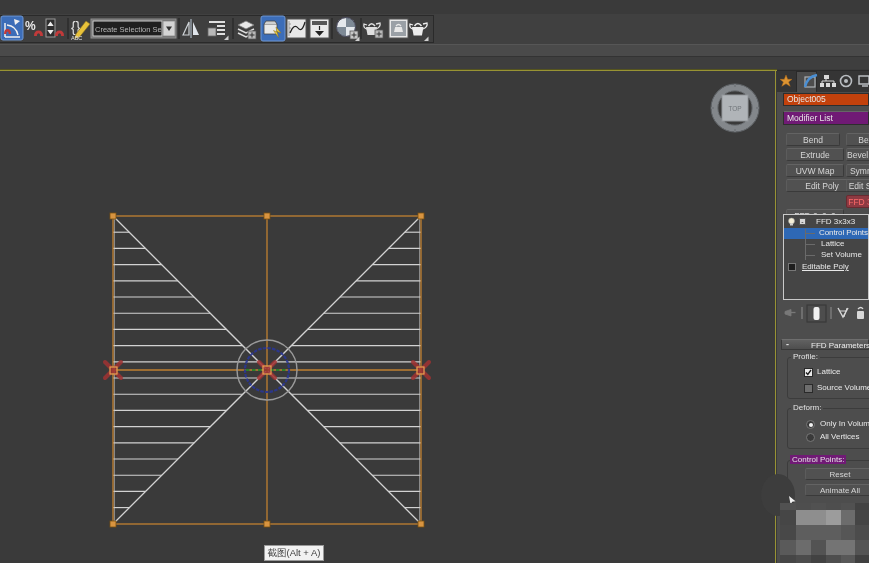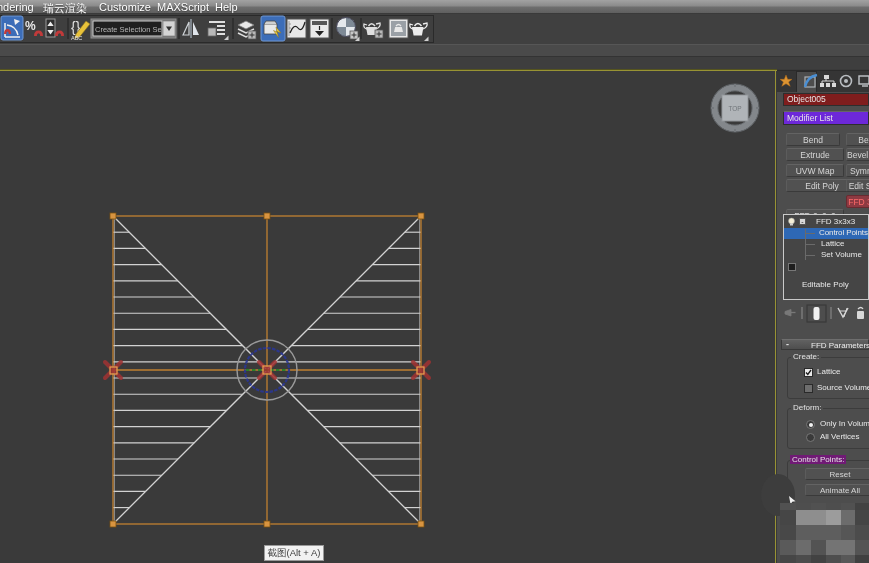--- a/index.html
+++ b/index.html
@@ -7,30 +7,20 @@
     font-family:"Liberation Sans", sans-serif; }
   .abs { position:absolute; white-space:nowrap; }
   #stage { position:relative; width:869px; height:563px; overflow:hidden; }
   .btn { background:#515151; border:1px solid #3a3a3a; border-top-color:#636363; border-left-color:#5c5c5c;
     border-radius:2px; color:#d6d6d6; font-size:8.5px; text-align:center; line-height:12px; }
 </style>
 </head>
 <body>
 <div id="stage">
 
-  <div class="abs" style="left:0;top:0;width:869px;height:14px;
-      background:linear-gradient(#a2a2a2,#8b8b8b 45%,#6e6e6e 55%,#5f5f5f);border-bottom:1px solid #3a3a3a;">
-    <div class="abs" style="top:1px;left:0;width:869px;color:#fff;font-size:11px;text-shadow:0 1px 1px #444;">
-      <span class="abs" style="left:-3px;">ndering</span>
-      <span class="abs" style="left:43px;">瑞云渲染</span>
-      <span class="abs" style="left:99px;">Customize</span>
-      <span class="abs" style="left:157px;">MAXScript</span>
-      <span class="abs" style="left:215px;">Help</span>
-    </div>
-  </div>
 
   <div class="abs" style="left:0;top:14px;width:869px;height:30px;background:#404040;"></div>
   <div class="abs" style="left:0;top:15px;width:434px;height:28px;background:#3f3f3f;border:1px solid #2a2a2a;border-left:none;"></div>
   <svg class="abs" style="left:0;top:14px;" width="440" height="30" viewBox="0 0 440 30">
 
     <rect x="1" y="2" width="22" height="24" rx="2" fill="#3c6db8" stroke="#6f97d2" stroke-width="1"></rect>
     <path d="M5 23 L5 9 M5 23 L20 23" stroke="#f0f0f0" stroke-width="1.5" fill="none"></path>
     <path d="M7 11 Q16 12 18 21" stroke="#f0f0f0" stroke-width="1.3" fill="none"></path>
     <path d="M14 5 l6 2 l-5 4 z" fill="#f0f0f0"></path>
     <path d="M4 20 q0 -5 3.5 -5 q3.5 0 3.5 5 l-2.3 0 q0 -2.6 -1.2 -2.6 q-1.2 0 -1.2 2.6 z" fill="#c03a3a"></path>
@@ -229,24 +219,24 @@
       <rect x="49" y="12" width="4" height="4" fill="#d9d9d9"></rect>
         <rect x="55" y="12" width="4" height="4" fill="#d9d9d9"></rect>
       <path d="M49 8 v2 M45 12 v-2 h12 v2" stroke="#d9d9d9" stroke-width="1" fill="none"></path>
       <circle cx="69" cy="10" r="5.5" fill="none" stroke="#b8bcc0" stroke-width="1.6"></circle>
       <circle cx="69" cy="10" r="2" fill="#b8bcc0"></circle>
       <rect x="82" y="5" width="10" height="8" fill="none" stroke="#c2c6ca" stroke-width="1.4"></rect>
       <path d="M85 15 h6" stroke="#c2c6ca" stroke-width="1.4"></path>
     </g>
   </svg>
 
-  <div class="abs" style="left:783px;top:93px;width:86px;height:13px;background:#7f1d1d;border:1px solid #2e2e2e;
+  <div class="abs" style="left:783px;top:93px;width:86px;height:13px;background:#c2410c;border:1px solid #2e2e2e;
        color:#e6e6e6;font-size:8.5px;line-height:11px;padding-left:3px;">Object005</div>
 
-  <div class="abs" style="left:783px;top:111px;width:86px;height:14px;background:#6d28d9;border:1px solid #2e2e2e;border-top-color:#666;
+  <div class="abs" style="left:783px;top:111px;width:86px;height:14px;background:#701a75;border:1px solid #2e2e2e;border-top-color:#666;
        color:#e6e6e6;font-size:8.5px;line-height:12px;padding-left:3px;">Modifier List</div>
 
   <div class="btn abs" style="left:786px;top:133px;width:54px;height:13px;">Bend</div>
   <div class="btn abs" style="left:846px;top:133px;width:46px;height:13px;">Bevel</div>
   <div class="btn abs" style="left:786px;top:148px;width:58px;height:13px;">Extrude</div>
   <div class="btn abs" style="left:846px;top:148px;width:46px;height:13px;">Bevel Profile</div>
   <div class="btn abs" style="left:786px;top:164px;width:58px;height:13px;">UVW Map</div>
   <div class="btn abs" style="left:846px;top:164px;width:46px;height:13px;">Symmetry</div>
   <div class="btn abs" style="left:786px;top:179px;width:72px;height:13px;">Edit Poly</div>
   <div class="btn abs" style="left:846px;top:179px;width:46px;height:13px;">Edit Spline</div>
@@ -266,21 +256,21 @@
     <div class="abs" style="left:0;top:13px;width:84px;height:11px;background:#2e68b5;">
       <span class="abs" style="left:35px;top:0;letter-spacing:-0.1px;">Control Points</span>
     </div>
     <div class="abs" style="left:37px;top:24px;">Lattice</div>
     <div class="abs" style="left:37px;top:35px;text-align:right;">Set Volume</div>
     <div class="abs" style="left:21px;top:14px;width:11px;height:31px;border-left:1px solid #6a6a6a;"></div>
     <div class="abs" style="left:21px;top:18px;width:10px;border-top:1px solid #6a6a6a;"></div>
     <div class="abs" style="left:21px;top:29px;width:10px;border-top:1px solid #6a6a6a;"></div>
     <div class="abs" style="left:21px;top:40px;width:10px;border-top:1px solid #6a6a6a;"></div>
     <div class="abs" style="left:4px;top:48px;width:8px;height:8px;background:#1e1e1e;border:1px solid #777;"></div>
-    <div class="abs" style="left:18px;top:65px;">Editable Poly</div>
+    <div class="abs" style="left:18px;top:47px;text-decoration:underline;">Editable Poly</div>
   </div>
 
   <svg class="abs" style="left:777px;top:303px;" width="92" height="22" viewBox="0 0 92 22">
     <g stroke="#9a9a9a" fill="#9a9a9a">
       <path d="M8 8.5 l6 -2 v6.5 l-6 -2 z" stroke="#787878" fill="#787878" stroke-width="0.8"></path>
       <line x1="14" y1="9.5" x2="18.5" y2="9.5" stroke="#787878" stroke-width="1.3"></line>
       <line x1="25" y1="4" x2="25" y2="16" stroke="#7a7a7a" stroke-width="1.5"></line>
       <rect x="30" y="2" width="19" height="17" fill="none" stroke="#3a3a3a" stroke-width="1.2"></rect>
       <rect x="36.5" y="4" width="6" height="13" rx="2" fill="#f0f0f0" stroke="none"></rect>
       <line x1="54" y1="4" x2="54" y2="16" stroke="#7a7a7a" stroke-width="1.5"></line>
@@ -290,21 +280,21 @@
       <rect x="80" y="8" width="7" height="8" rx="1" fill="#d8d8d8" stroke="none"></rect>
     </g>
   </svg>
 
   <div class="abs" style="left:781px;top:339px;width:88px;height:11px;background:linear-gradient(#616161,#4e4e4e);
        border:1px solid #383838;border-top-color:#6e6e6e;color:#e2e2e2;font-size:9px;font-weight:bold;">
     <span class="abs" style="left:4px;top:-1px;">-</span>
     <span class="abs" style="left:29px;top:1px;font-weight:normal;font-size:8px;color:#ececec;">FFD Parameters</span>
   </div>
   <div class="abs" style="left:787px;top:357px;width:95px;height:42px;border:1px solid #3c3c3c;border-radius:3px;"></div>
-  <div class="abs" style="left:791px;top:352px;background:#4d4d4d;padding:0 2px;color:#e4e4e4;font-size:8px;">Create:</div>
+  <div class="abs" style="left:791px;top:352px;background:#4d4d4d;padding:0 2px;color:#e4e4e4;font-size:8px;">Profile:</div>
   <div class="abs" style="left:804px;top:368px;width:9px;height:9px;background:#e8e8e8;border:1px solid #2a2a2a;">
     <svg width="7" height="7" style="display:block">
         <path d="M1 3.5 l1.8 2 L6 1" stroke="#1a1a1a" stroke-width="1.3" fill="none"></path>
       </svg>
   </div>
   <div class="abs" style="left:817px;top:367px;color:#e8e8e8;font-size:8px;">Lattice</div>
   <div class="abs" style="left:804px;top:384px;width:9px;height:9px;background:#6e6e6e;border:1px solid #2a2a2a;"></div>
   <div class="abs" style="left:817px;top:383px;color:#e8e8e8;font-size:8px;">Source Volume</div>
   <div class="abs" style="left:787px;top:408px;width:95px;height:41px;border:1px solid #3c3c3c;border-radius:3px;"></div>
   <div class="abs" style="left:791px;top:403px;background:#4d4d4d;padding:0 2px;color:#e4e4e4;font-size:8px;">Deform:</div>

